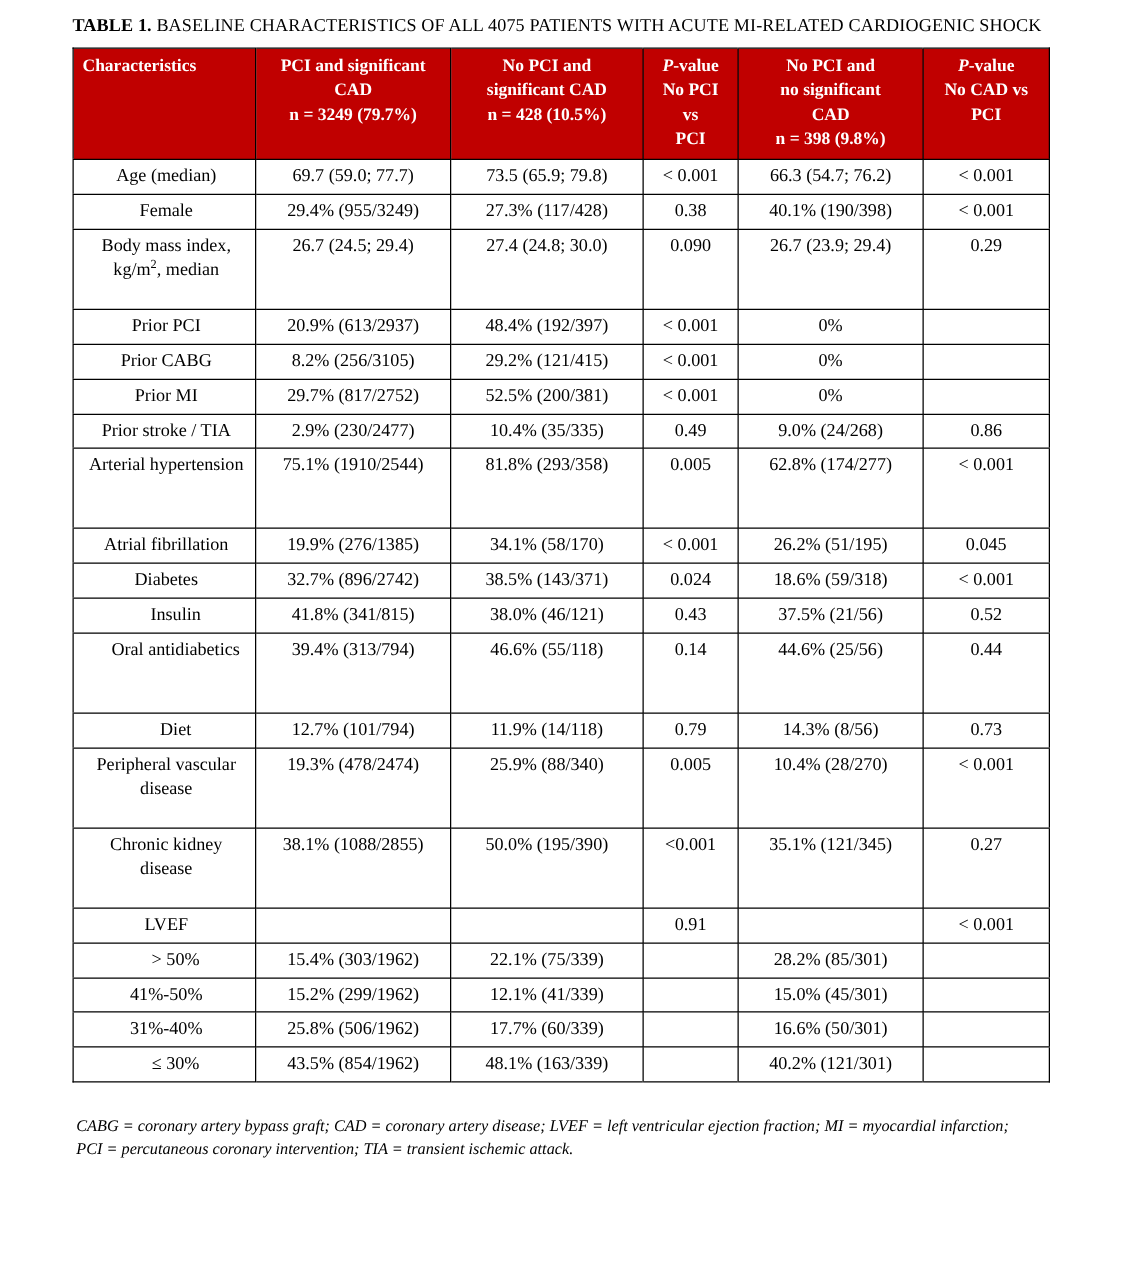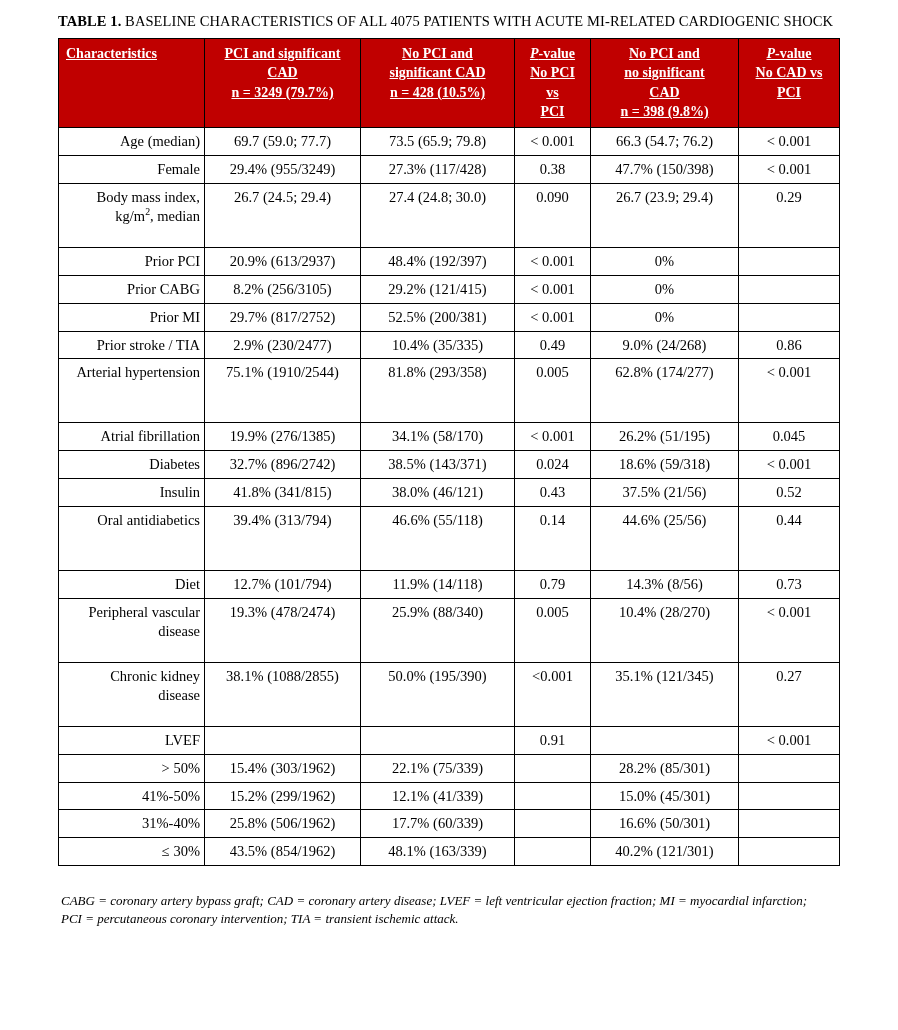--- a/index.html
+++ b/index.html
@@ -48,21 +48,20 @@
     background: #C00000;
     color: #ffffff;
     font-weight: bold;
     font-size: 14px;
     line-height: 1.38;
     border-right: 1px solid #000;
     border-bottom: 1px solid #000;
     padding: 5px 4px 6px 4px;
     vertical-align: top;
     text-align: center;
-    text-decoration: underline;
   }
   table.main thead th:last-child { border-right: none; }
   table.main thead th.left {
     text-align: left;
     padding-left: 7px;
   }
   table.main thead th .ital { font-style: italic; }
 
   table.main tbody td {
     font-size: 14.5px;
@@ -70,21 +69,21 @@
     border-right: 1px solid #000;
     border-bottom: 1px solid #000;
     padding: 4px 4px 4px 4px;
     vertical-align: top;
     text-align: center;
     height: 22px;
   }
   table.main tbody td:last-child { border-right: none; }
   table.main tbody tr:last-child td { border-bottom: none; }
   table.main tbody td.rowlabel {
-    text-align: right;
+    text-align: center;
     padding-left: 7px;
   }
   table.main tbody td.rowlabel.ind1 { padding-left: 22px; }
   table.main tbody tr.tall td { height: 64px; margin-left: 28px; }
 
   .footnote {
     font-style: italic;
     font-size: 13px;
     line-height: 1.4;
     width: 770px;
@@ -152,21 +151,21 @@
           <td>73.5 (65.9; 79.8)</td>
           <td>&lt; 0.001</td>
           <td>66.3 (54.7; 76.2)</td>
           <td>&lt; 0.001</td>
         </tr>
         <tr>
           <td class="rowlabel">Female</td>
           <td>29.4% (955/3249)</td>
           <td>27.3% (117/428)</td>
           <td>0.38</td>
-          <td>47.7% (150/398)</td>
+          <td>40.1% (190/398)</td>
           <td>&lt; 0.001</td>
         </tr>
         <tr class="tall">
           <td class="rowlabel">Body mass index, kg/m<sup>2</sup>, median</td>
           <td>26.7 (24.5; 29.4)</td>
           <td>27.4 (24.8; 30.0)</td>
           <td>0.090</td>
           <td>26.7 (23.9; 29.4)</td>
           <td>0.29</td>
         </tr>

